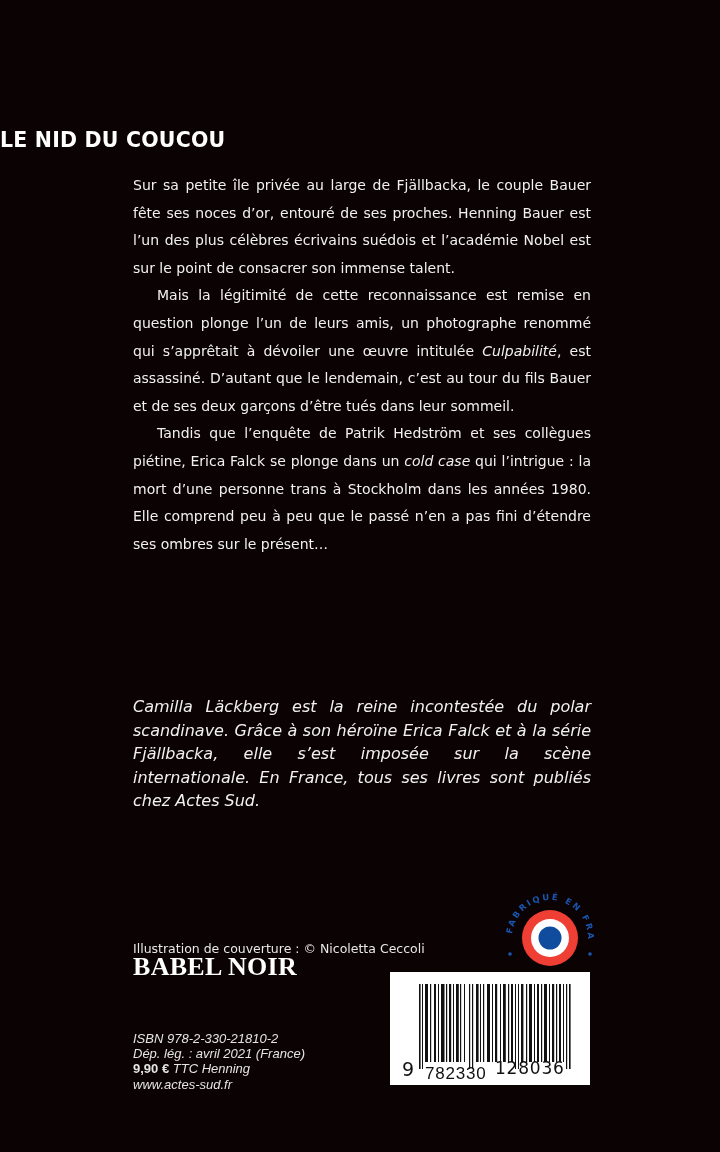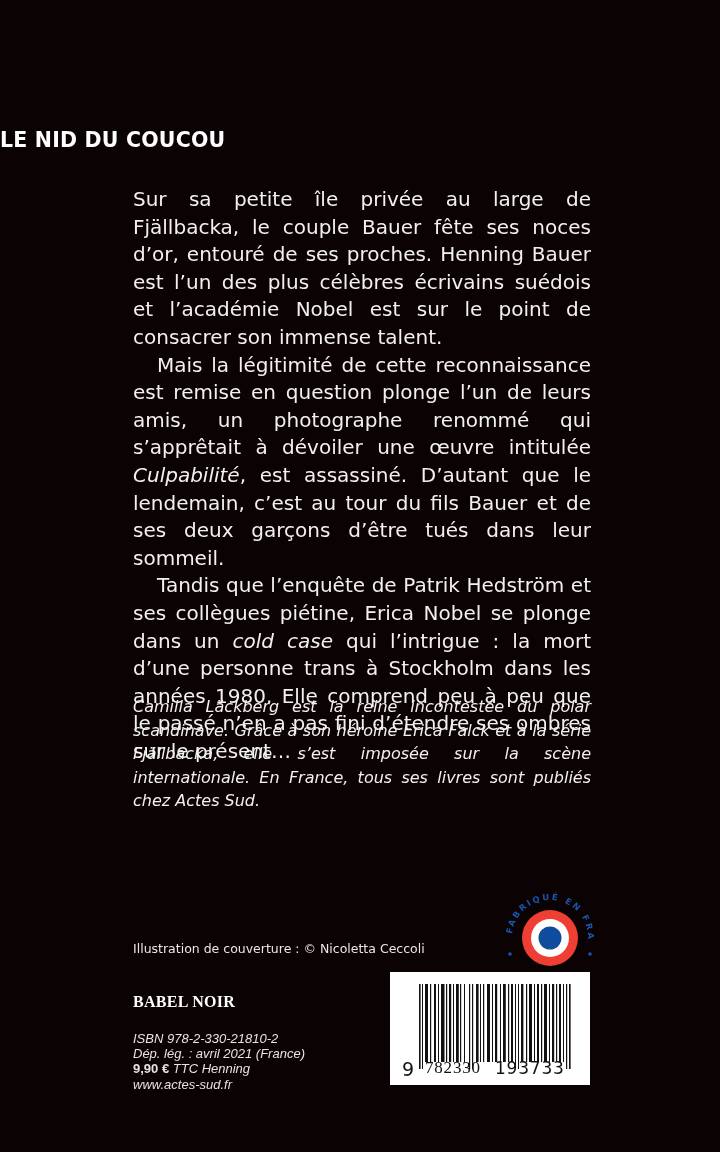--- a/index.html
+++ b/index.html
@@ -6,34 +6,34 @@
   body {
     width:720px; height:1152px; background:#0b0203; overflow:hidden;
     position:relative; color:#f1f1ef;
     font-family:"DejaVu Sans", "Liberation Sans", sans-serif;
   }
   .title {
     position:absolute; left:0; top:128px; width:720px; 
     font-size:20.5px; font-weight:bold; letter-spacing:0.2px; color:#ffffff;
   }
   .blurb {
-    position:absolute; left:133px; top:186px; width:458px;
-    font-size:20px; line-height:27.6px; text-align:justify;
+    position:absolute; left:133px; top:172px; width:458px;
+    font-size:14px; line-height:27.6px; text-align:justify;
   }
   .blurb p { margin:0; }
   .blurb p.indent { text-indent:24px; }
   .bio {
     position:absolute; left:133px; top:695px; width:458px;
     font-size:16px; line-height:23.5px; font-style:italic; text-align:justify;
   }
   .credit {
     position:absolute; left:133px; top:941px; font-size:12.5px; color:#e8e8e6;
   }
   .collection {
-    position:absolute; left:133px; top:993px; font-size:16px; font-weight:bold;
+    position:absolute; left:133px; top:952px; font-size:26px; font-weight:bold;
     font-family:"Liberation Serif", "DejaVu Serif", serif; letter-spacing:0.3px; color:#ffffff;
   }
   .legal {
     position:absolute; left:133px; top:1031px; font-size:13px; line-height:15.2px;
     font-style:italic; color:#e4e4e2;
     font-family:"Liberation Sans", sans-serif;
   }
   .legal b { font-style:normal; font-weight:bold; }
   .badge {
     position:absolute; left:502px; top:890px; width:96px; height:80px;
@@ -44,21 +44,21 @@
   }
 </style>
 </head>
 <body>
 
 <div class="title">LE NID DU COUCOU</div>
 
 <div class="blurb">
   <p>Sur sa petite île privée au large de Fjällbacka, le couple Bauer fête ses noces d’or, entouré de ses proches. Henning Bauer est l’un des plus célèbres écrivains suédois et l’académie Nobel est sur le point de consacrer son immense talent.</p>
   <p class="indent"><span>Mais la légitimité de cette reconnaissance est remise en question plonge l’un de leurs amis, un photographe renommé qui s’apprêtait à dévoiler une œuvre intitulée </span><i>Culpabilité</i><span>, est assassiné. D’autant que le lendemain, c’est au tour du fils Bauer et de ses deux garçons d’être tués dans leur sommeil.</span></p>
-  <p class="indent"><span>Tandis que l’enquête de Patrik Hedström et ses collègues piétine, Erica Nobel se plonge dans un </span><i>cold case</i><span> qui l’intrigue : la mort d’une personne trans à Stockholm dans les années 1980. Elle comprend peu à peu que le passé n’en a pas fini d’étendre ses ombres sur le présent…</span></p>
+  <p class="indent"><span>Tandis que l’enquête de Patrik Hedström et ses collègues piétine, Erica Falck se plonge dans un </span><i>cold case</i><span> qui l’intrigue : la mort d’une personne trans à Stockholm dans les années 1980. Elle comprend peu à peu que le passé n’en a pas fini d’étendre ses ombres sur le présent…</span></p>
 </div>
 
 <div class="bio">Camilla Läckberg est la reine incontestée du polar scandinave. Grâce à son héroïne Erica Falck et à la série Fjällbacka, elle s’est imposée sur la scène internationale. En France, tous ses livres sont publiés chez Actes Sud.</div>
 
 <div class="badge">
   <svg width="96" height="80" viewBox="0 0 96 80">
     <defs>
       <path id="arc" d="M 10 48 A 38 38 0 0 1 86 48"></path>
     </defs>
     <text font-size="8.5" font-weight="bold" fill="#1a56b0" letter-spacing="2.2" font-family="DejaVu Sans, sans-serif">
@@ -123,15 +123,15 @@
       <rect x="159" y="12" width="1" height="78"></rect>
       <rect x="162" y="12" width="2.2" height="78"></rect>
       <rect x="166" y="12" width="1.2" height="78"></rect>
       <rect x="169" y="12" width="2" height="78"></rect>
       <rect x="173" y="12" width="1" height="78"></rect>
       <rect x="176" y="12" width="1.2" height="85"></rect>
       <rect x="179" y="12" width="1.6" height="85"></rect>
     </g>
   </svg>
   <div style="position:absolute;left:12px;top:86px;font-size:19px;color:#111;font-family:'DejaVu Sans',sans-serif;">9</div>
-  <div style="position:absolute;left:35px;top:86px;width:42px;font-size:17px;letter-spacing:0.8px;color:#111;font-family:Liberation Serif, serif;">782330</div>
-  <div style="position:absolute;left:105px;top:86px;width:70px;font-size:17px;letter-spacing:0.8px;color:#111;font-family:'DejaVu Sans',sans-serif;">193733</div>
+  <div style="position:absolute;left:35px;top:92px;width:42px;font-size:17px;letter-spacing:0.8px;color:#111;font-family:Liberation Sans, sans-serif;">782330</div>
+  <div style="position:absolute;left:105px;top:86px;width:70px;font-size:17px;letter-spacing:0.8px;color:#111;font-family:'DejaVu Sans',sans-serif;">128036</div>
 </div>
 
 </body></html>

